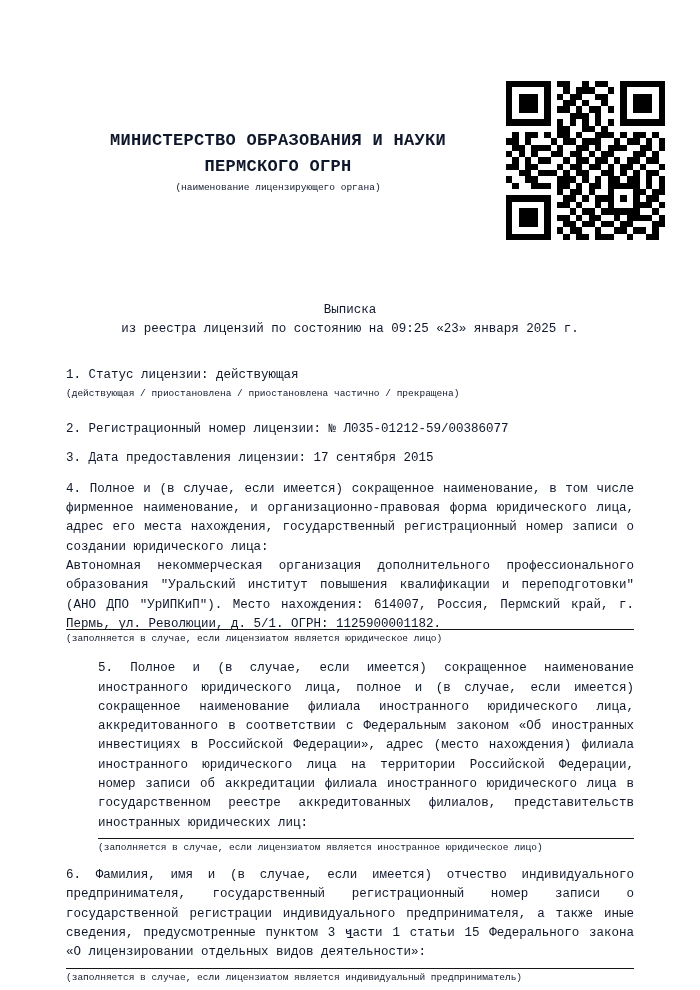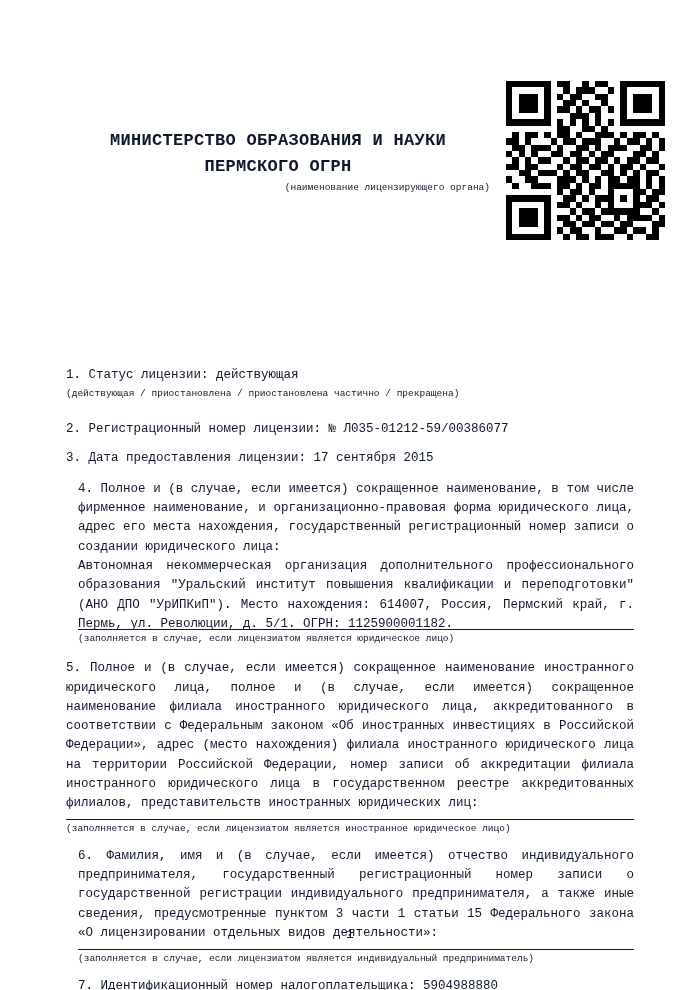--- a/index.html
+++ b/index.html
@@ -35,21 +35,20 @@
     font-size: 17px;
     font-weight: bold;
     line-height: 26px;
     letter-spacing: 0.3px;
     margin: 0;
   }
   .org-caption {
     font-size: 9.5px;
     line-height: 12px;
     margin-top: 2px;
-    text-align: right;
   }
 
   
   .doc-title {
     position: absolute;
     top: 301px;
     left: 66px;
     width: 568px;
     text-align: center;
     font-size: 12.5px;
@@ -75,22 +74,22 @@
   }
   .rule {
     height: 0;
     border-top: 1.5px solid #161616;
   }
   .rule-tight { margin-top: -5px; }
   .rule-gap5  { margin-top: 5px; }
   .rule-gap6  { margin-top: 6px; }
 
   .mt9  { margin-top: 9px; }
-  .mt12 { margin-top: 12px; margin-left: 12px; }
-  .mt14 { margin-top: 14px; }
+  .mt12 { margin-top: 12px; }
+  .mt14 { margin-top: 14px; margin-left: 32px; }
   .mt20 { margin-top: 20px; }
 
   .page-number {
     position: absolute;
     top: 926px;
     left: 66px;
     width: 568px;
     text-align: center;
     font-size: 12.5px;
     line-height: 19px;
@@ -106,20 +105,24 @@
         <path d="M0 0h1v1h-1zM1 0h1v1h-1zM2 0h1v1h-1zM3 0h1v1h-1zM4 0h1v1h-1zM5 0h1v1h-1zM6 0h1v1h-1zM8 0h1v1h-1zM9 0h1v1h-1zM12 0h1v1h-1zM14 0h1v1h-1zM15 0h1v1h-1zM18 0h1v1h-1zM19 0h1v1h-1zM20 0h1v1h-1zM21 0h1v1h-1zM22 0h1v1h-1zM23 0h1v1h-1zM24 0h1v1h-1zM0 1h1v1h-1zM6 1h1v1h-1zM9 1h1v1h-1zM11 1h1v1h-1zM12 1h1v1h-1zM13 1h1v1h-1zM16 1h1v1h-1zM18 1h1v1h-1zM24 1h1v1h-1zM0 2h1v1h-1zM2 2h1v1h-1zM3 2h1v1h-1zM4 2h1v1h-1zM6 2h1v1h-1zM8 2h1v1h-1zM10 2h1v1h-1zM11 2h1v1h-1zM14 2h1v1h-1zM15 2h1v1h-1zM18 2h1v1h-1zM20 2h1v1h-1zM21 2h1v1h-1zM22 2h1v1h-1zM24 2h1v1h-1zM0 3h1v1h-1zM2 3h1v1h-1zM3 3h1v1h-1zM4 3h1v1h-1zM6 3h1v1h-1zM9 3h1v1h-1zM10 3h1v1h-1zM12 3h1v1h-1zM15 3h1v1h-1zM18 3h1v1h-1zM20 3h1v1h-1zM21 3h1v1h-1zM22 3h1v1h-1zM24 3h1v1h-1zM0 4h1v1h-1zM2 4h1v1h-1zM3 4h1v1h-1zM4 4h1v1h-1zM6 4h1v1h-1zM8 4h1v1h-1zM9 4h1v1h-1zM11 4h1v1h-1zM13 4h1v1h-1zM14 4h1v1h-1zM16 4h1v1h-1zM18 4h1v1h-1zM20 4h1v1h-1zM21 4h1v1h-1zM22 4h1v1h-1zM24 4h1v1h-1zM0 5h1v1h-1zM6 5h1v1h-1zM10 5h1v1h-1zM11 5h1v1h-1zM12 5h1v1h-1zM14 5h1v1h-1zM18 5h1v1h-1zM24 5h1v1h-1zM0 6h1v1h-1zM1 6h1v1h-1zM2 6h1v1h-1zM3 6h1v1h-1zM4 6h1v1h-1zM5 6h1v1h-1zM6 6h1v1h-1zM8 6h1v1h-1zM10 6h1v1h-1zM12 6h1v1h-1zM14 6h1v1h-1zM16 6h1v1h-1zM18 6h1v1h-1zM19 6h1v1h-1zM20 6h1v1h-1zM21 6h1v1h-1zM22 6h1v1h-1zM23 6h1v1h-1zM24 6h1v1h-1zM8 7h1v1h-1zM9 7h1v1h-1zM12 7h1v1h-1zM13 7h1v1h-1zM15 7h1v1h-1zM1 8h1v1h-1zM3 8h1v1h-1zM4 8h1v1h-1zM6 8h1v1h-1zM8 8h1v1h-1zM9 8h1v1h-1zM11 8h1v1h-1zM14 8h1v1h-1zM15 8h1v1h-1zM16 8h1v1h-1zM18 8h1v1h-1zM20 8h1v1h-1zM21 8h1v1h-1zM23 8h1v1h-1zM0 9h1v1h-1zM1 9h1v1h-1zM3 9h1v1h-1zM7 9h1v1h-1zM9 9h1v1h-1zM10 9h1v1h-1zM12 9h1v1h-1zM13 9h1v1h-1zM14 9h1v1h-1zM17 9h1v1h-1zM19 9h1v1h-1zM20 9h1v1h-1zM22 9h1v1h-1zM24 9h1v1h-1zM1 10h1v1h-1zM2 10h1v1h-1zM4 10h1v1h-1zM5 10h1v1h-1zM6 10h1v1h-1zM8 10h1v1h-1zM11 10h1v1h-1zM12 10h1v1h-1zM14 10h1v1h-1zM16 10h1v1h-1zM17 10h1v1h-1zM18 10h1v1h-1zM21 10h1v1h-1zM22 10h1v1h-1zM24 10h1v1h-1zM0 11h1v1h-1zM2 11h1v1h-1zM4 11h1v1h-1zM7 11h1v1h-1zM8 11h1v1h-1zM10 11h1v1h-1zM11 11h1v1h-1zM13 11h1v1h-1zM15 11h1v1h-1zM16 11h1v1h-1zM20 11h1v1h-1zM21 11h1v1h-1zM23 11h1v1h-1zM1 12h1v1h-1zM3 12h1v1h-1zM5 12h1v1h-1zM6 12h1v1h-1zM9 12h1v1h-1zM11 12h1v1h-1zM12 12h1v1h-1zM14 12h1v1h-1zM15 12h1v1h-1zM17 12h1v1h-1zM19 12h1v1h-1zM20 12h1v1h-1zM22 12h1v1h-1zM23 12h1v1h-1zM0 13h1v1h-1zM1 13h1v1h-1zM3 13h1v1h-1zM4 13h1v1h-1zM8 13h1v1h-1zM10 13h1v1h-1zM11 13h1v1h-1zM13 13h1v1h-1zM14 13h1v1h-1zM16 13h1v1h-1zM18 13h1v1h-1zM19 13h1v1h-1zM21 13h1v1h-1zM24 13h1v1h-1zM2 14h1v1h-1zM3 14h1v1h-1zM5 14h1v1h-1zM6 14h1v1h-1zM7 14h1v1h-1zM9 14h1v1h-1zM11 14h1v1h-1zM12 14h1v1h-1zM15 14h1v1h-1zM16 14h1v1h-1zM18 14h1v1h-1zM20 14h1v1h-1zM22 14h1v1h-1zM23 14h1v1h-1zM0 15h1v1h-1zM3 15h1v1h-1zM4 15h1v1h-1zM8 15h1v1h-1zM9 15h1v1h-1zM10 15h1v1h-1zM12 15h1v1h-1zM14 15h1v1h-1zM16 15h1v1h-1zM17 15h1v1h-1zM19 15h1v1h-1zM20 15h1v1h-1zM22 15h1v1h-1zM24 15h1v1h-1zM1 16h1v1h-1zM4 16h1v1h-1zM5 16h1v1h-1zM6 16h1v1h-1zM8 16h1v1h-1zM9 16h1v1h-1zM11 16h1v1h-1zM13 16h1v1h-1zM14 16h1v1h-1zM16 16h1v1h-1zM17 16h1v1h-1zM18 16h1v1h-1zM19 16h1v1h-1zM20 16h1v1h-1zM22 16h1v1h-1zM24 16h1v1h-1zM8 17h1v1h-1zM10 17h1v1h-1zM11 17h1v1h-1zM13 17h1v1h-1zM16 17h1v1h-1zM20 17h1v1h-1zM21 17h1v1h-1zM23 17h1v1h-1zM24 17h1v1h-1zM0 18h1v1h-1zM1 18h1v1h-1zM2 18h1v1h-1zM3 18h1v1h-1zM4 18h1v1h-1zM5 18h1v1h-1zM6 18h1v1h-1zM9 18h1v1h-1zM10 18h1v1h-1zM12 18h1v1h-1zM14 18h1v1h-1zM15 18h1v1h-1zM16 18h1v1h-1zM18 18h1v1h-1zM20 18h1v1h-1zM22 18h1v1h-1zM23 18h1v1h-1zM0 19h1v1h-1zM6 19h1v1h-1zM8 19h1v1h-1zM9 19h1v1h-1zM11 19h1v1h-1zM14 19h1v1h-1zM16 19h1v1h-1zM20 19h1v1h-1zM21 19h1v1h-1zM22 19h1v1h-1zM24 19h1v1h-1zM0 20h1v1h-1zM2 20h1v1h-1zM3 20h1v1h-1zM4 20h1v1h-1zM6 20h1v1h-1zM10 20h1v1h-1zM12 20h1v1h-1zM13 20h1v1h-1zM15 20h1v1h-1zM16 20h1v1h-1zM17 20h1v1h-1zM18 20h1v1h-1zM19 20h1v1h-1zM20 20h1v1h-1zM23 20h1v1h-1zM0 21h1v1h-1zM2 21h1v1h-1zM3 21h1v1h-1zM4 21h1v1h-1zM6 21h1v1h-1zM8 21h1v1h-1zM9 21h1v1h-1zM11 21h1v1h-1zM13 21h1v1h-1zM14 21h1v1h-1zM17 21h1v1h-1zM19 21h1v1h-1zM20 21h1v1h-1zM21 21h1v1h-1zM22 21h1v1h-1zM24 21h1v1h-1zM0 22h1v1h-1zM2 22h1v1h-1zM3 22h1v1h-1zM4 22h1v1h-1zM6 22h1v1h-1zM9 22h1v1h-1zM10 22h1v1h-1zM12 22h1v1h-1zM13 22h1v1h-1zM15 22h1v1h-1zM16 22h1v1h-1zM18 22h1v1h-1zM19 22h1v1h-1zM23 22h1v1h-1zM24 22h1v1h-1zM0 23h1v1h-1zM6 23h1v1h-1zM8 23h1v1h-1zM10 23h1v1h-1zM11 23h1v1h-1zM14 23h1v1h-1zM17 23h1v1h-1zM18 23h1v1h-1zM20 23h1v1h-1zM21 23h1v1h-1zM23 23h1v1h-1zM0 24h1v1h-1zM1 24h1v1h-1zM2 24h1v1h-1zM3 24h1v1h-1zM4 24h1v1h-1zM5 24h1v1h-1zM6 24h1v1h-1zM9 24h1v1h-1zM11 24h1v1h-1zM12 24h1v1h-1zM14 24h1v1h-1zM15 24h1v1h-1zM16 24h1v1h-1zM19 24h1v1h-1zM22 24h1v1h-1zM23 24h1v1h-1z" fill="#000000"></path>
       </svg>
   </div>
 
   <div class="header-text">
     <div class="ministry-title">МИНИСТЕРСТВО ОБРАЗОВАНИЯ И НАУКИ</div>
     <div class="ministry-title">ПЕРМСКОГО ОГРН</div>
     <div class="org-caption">(наименование лицензирующего органа)</div>
   </div>
 
+  <div class="doc-title">
+    <div>Выписка</div>
+    <div>из реестра лицензий по состоянию на 09:25 «23» января 2025 г.</div>
+  </div>
 
   <div class="content">
 
     <section>
       <p>1. Статус лицензии: действующая</p>
       <div class="caption">(действующая / приостановлена / приостановлена частично / прекращена)</div>
     </section>
 
     <section class="mt20">
       <p>2. Регистрационный номер лицензии: № Л035-01212-59/00386077</p>

